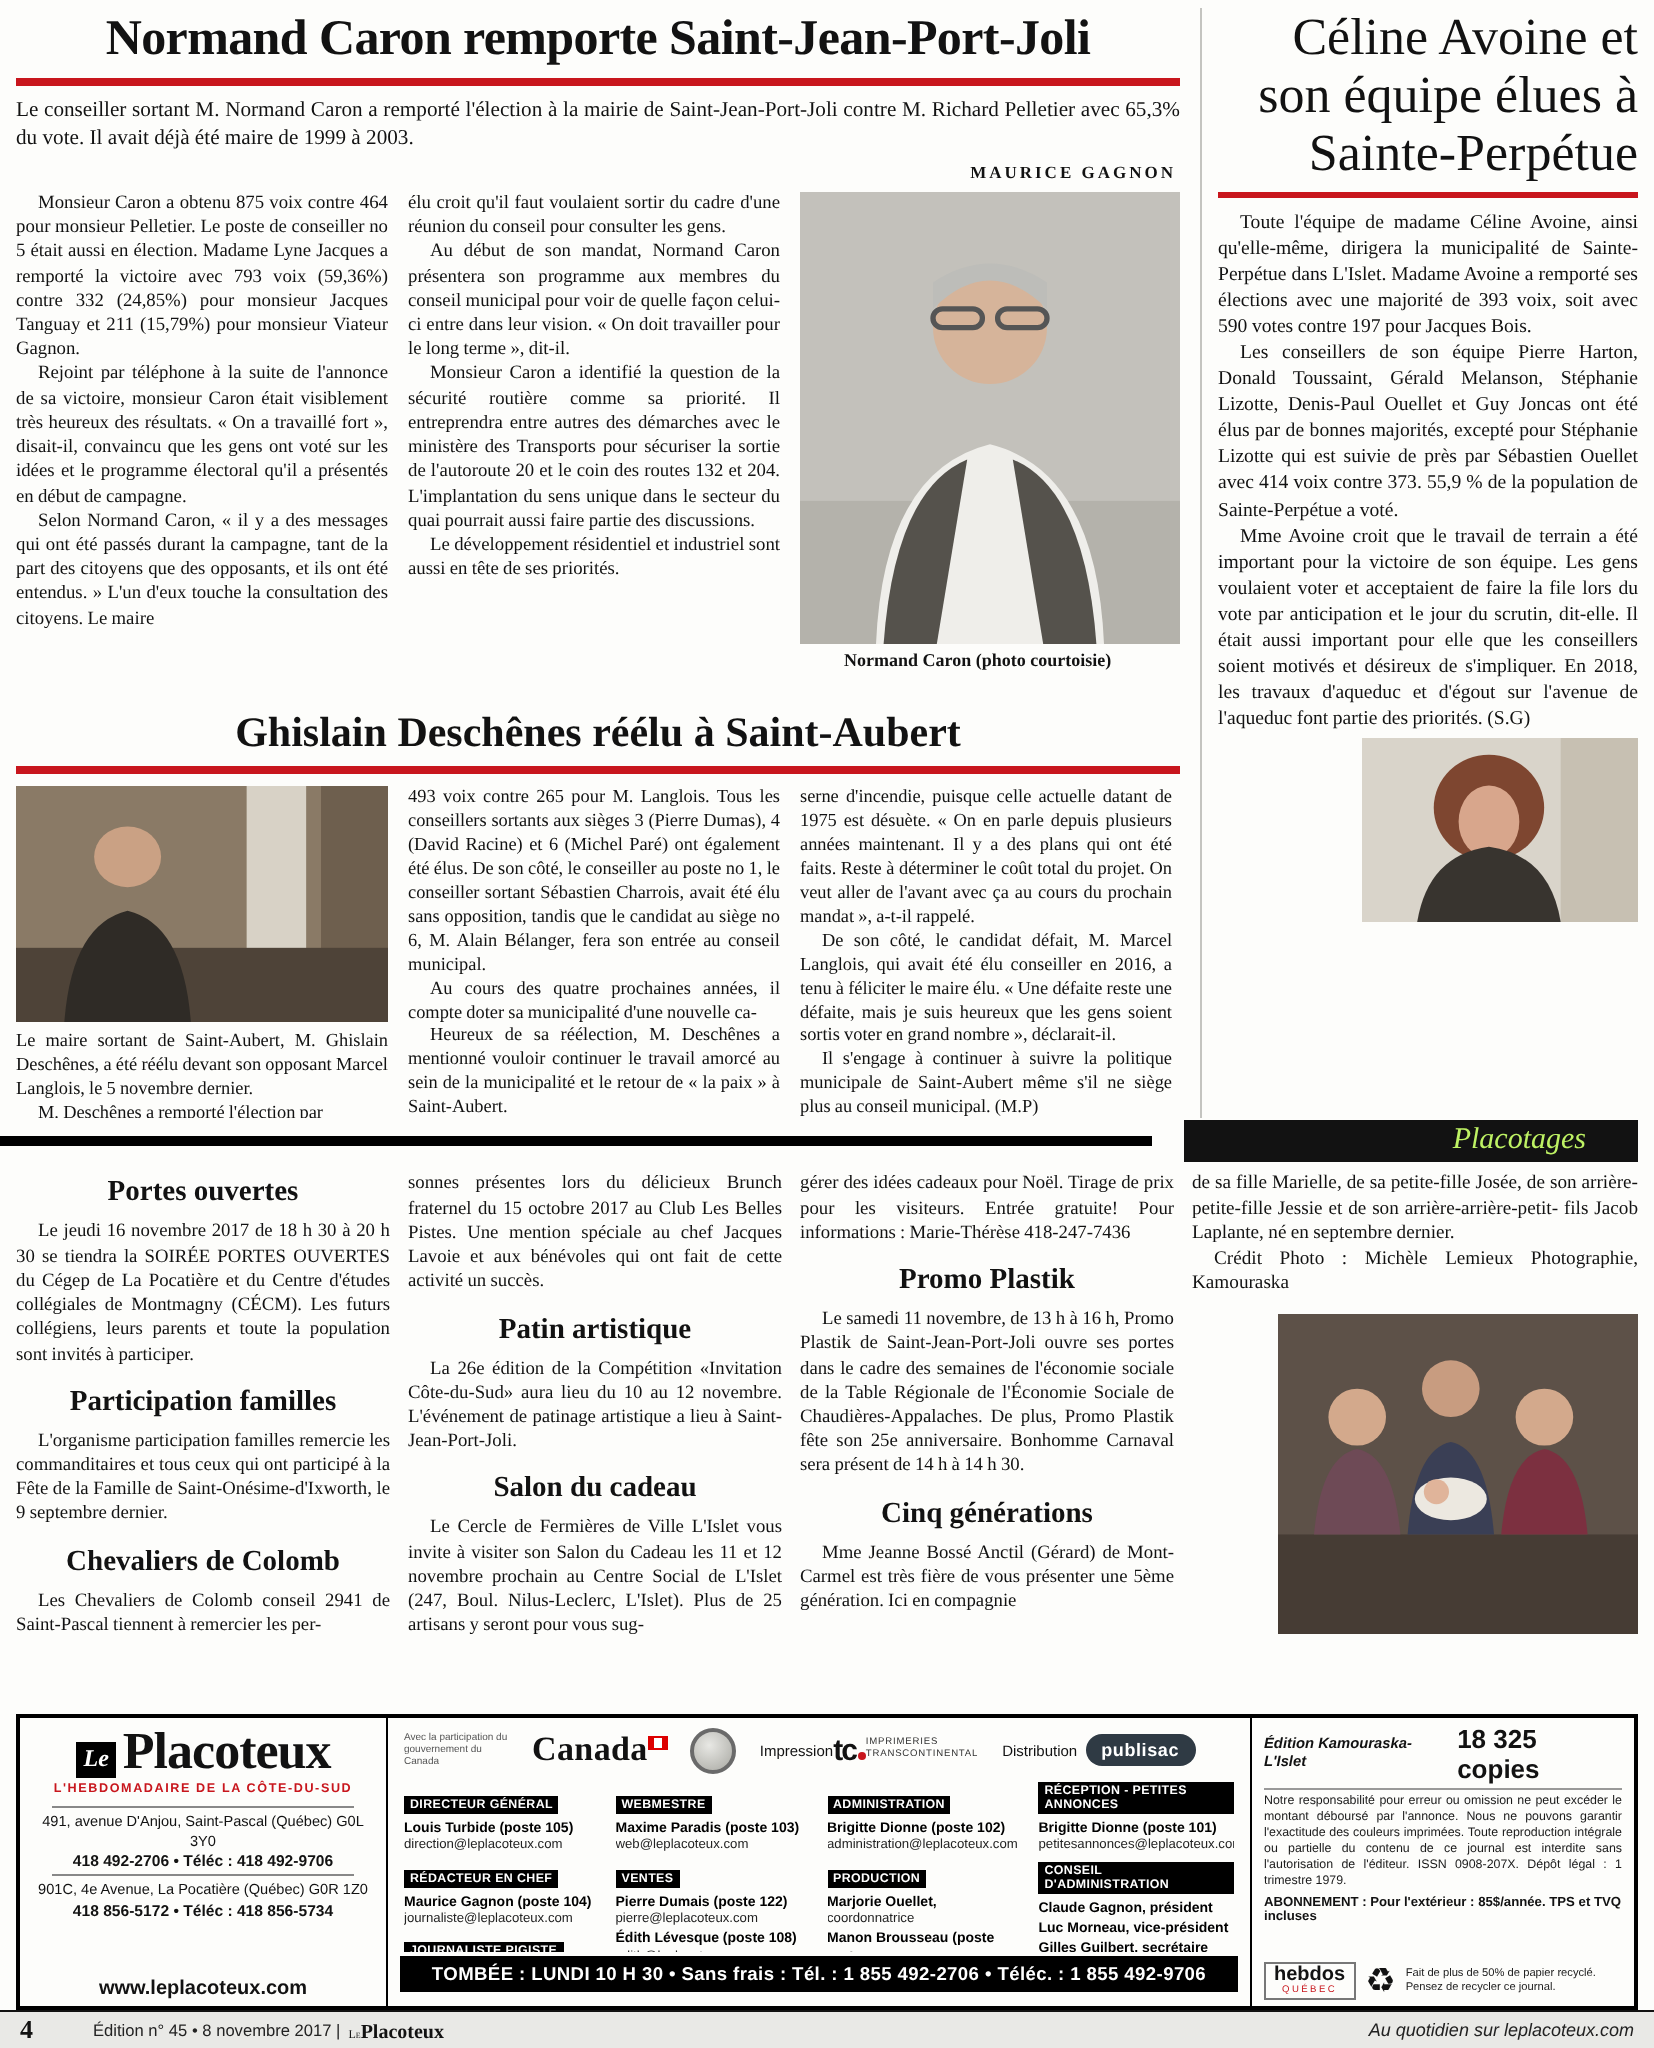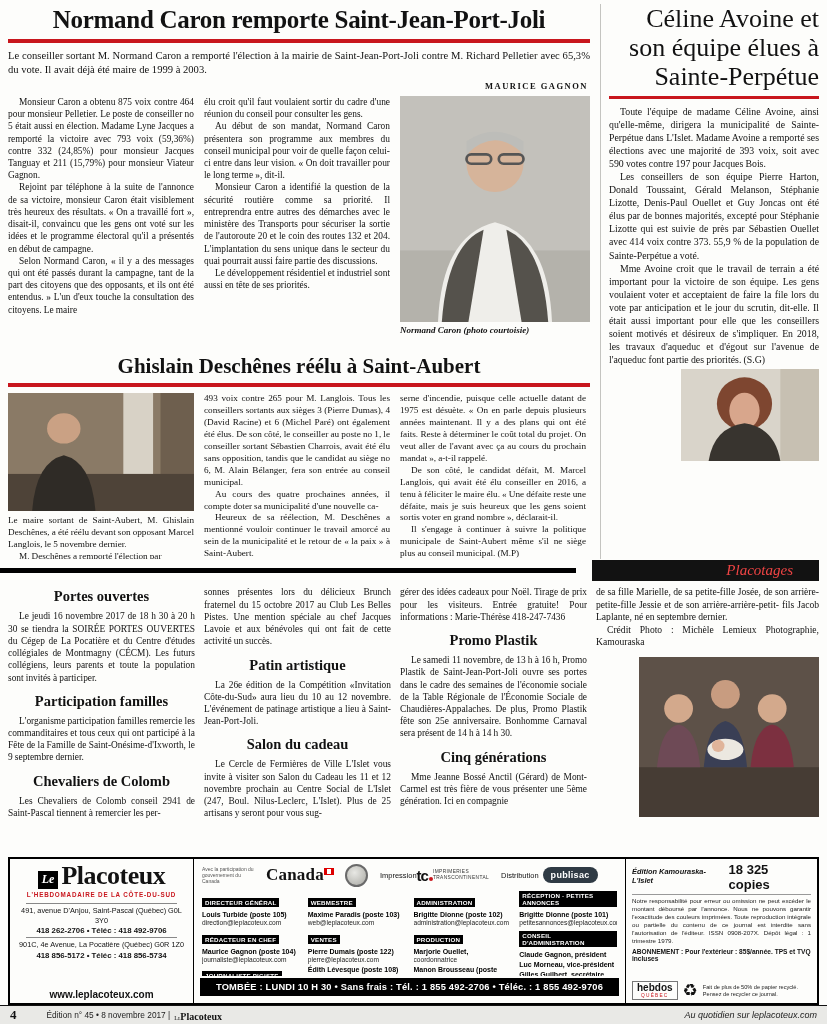--- a/index.html
+++ b/index.html
@@ -21,37 +21,37 @@
 
   .para { font-size:9.4px; line-height:1.3; text-align:justify; text-indent:11px; word-spacing:-0.2px; }
   .cont .para:first-child { text-indent:0; }
 
   .caron-body { display:flex; gap:10px; height:252px; overflow:hidden; }
   .caron-body .col { width:186px; overflow:hidden; }
   .caron-figure { flex:1; }
   .photo { width:100%; overflow:hidden; background:#c9c7c2; }
   .photo svg { display:block; width:100%; height:100%; }
   .photo-caron { height:226px; }
-  .caron-figure figcaption { font-size:9px; font-weight:bold; font-style:italic; margin-top:3px; }
+  .caron-figure figcaption { font-size:9px; font-weight:bold; margin-top:3px;margin-left:22px; }
 
   .deschenes { margin-top:6px; }
   h2.headline2 { font-size:21px; font-weight:bold; text-align:center; margin-bottom:4px; }
   .desch-body { display:flex; gap:10px; height:176px; overflow:hidden; margin-top:2px; }
   .desch-body .col { width:186px; overflow:hidden; }
   .desch-body .col .para { font-size:9.2px; }
   .photo-desch { height:118px; margin-bottom:4px; }
 
   h2.headline3 { font-size:26px; font-weight:normal; text-align:right; line-height:1.12; margin:0 0 5px; }
   .avoine-text .para { font-size:9.8px; line-height:1.33; }
   .photo-avoine { width:138px; height:92px; margin:3px 0 0 auto; }
 
   
   .divider-row { display:flex; align-items:center; height:22px; padding-right:8px; overflow:hidden; }
   .thick-line { flex:1; height:5px; background:#000; }
-  .placotages-banner { width:227px; height:21px; margin-left:16px; background:#121212; color:#ef4444; font-style:italic; font-size:15px; display:flex; align-items:center; justify-content:flex-end; padding-right:26px; }
+  .placotages-banner { width:227px; height:21px; margin-left:16px; background:#121212; color:#bef264; font-style:italic; font-size:15px; display:flex; align-items:center; justify-content:flex-end; padding-right:26px; }
 
   
   .briefs-region { display:flex; gap:9px; height:272px; overflow:hidden; padding:5px 8px 0; }
   .bcol { width:187px; overflow:hidden; }
   .bcol.wide { width:auto; flex:1; }
   .brief-title { font-size:14.5px; font-weight:bold; text-align:center; margin:9px 0 5px; }
   .bcol .brief:first-child .brief-title { margin-top:2px; }
   .plac-text .para { font-size:9.6px; }
   .photo-family { width:180px; height:160px; margin:8px 0 0 auto; }
 
@@ -302,21 +302,21 @@
   <footer class="masthead-box">
 
     <div class="mh-left">
       <div class="logo-row">
         <span class="le-box">Le</span>
         <span class="logo-name">Placoteux</span>
       </div>
       <div class="tagline">L'HEBDOMADAIRE DE LA CÔTE-DU-SUD</div>
       <div class="addr-sep"></div>
       <div class="addr">491, avenue D'Anjou, Saint-Pascal (Québec) G0L 3Y0</div>
-      <div class="phones">418 262-2706 • Téléc : 418 492-9706</div>
+      <div class="phones">418 492-2706 • Téléc : 418 492-9706</div>
       <div class="addr-sep"></div>
       <div class="addr">901C, 4e Avenue, La Pocatière (Québec) G0R 1Z0</div>
       <div class="phones">418 856-5172 • Téléc : 418 856-5734</div>
       <div class="website">www.leplacoteux.com</div>
     </div>
 
     <div class="mh-mid">
       <div class="logos-row">
         <div class="gov-text">Avec la participation du gouvernement du Canada</div>
         <div class="canada-wordmark"><span>Canada</span><span class="flag"></span></div>

